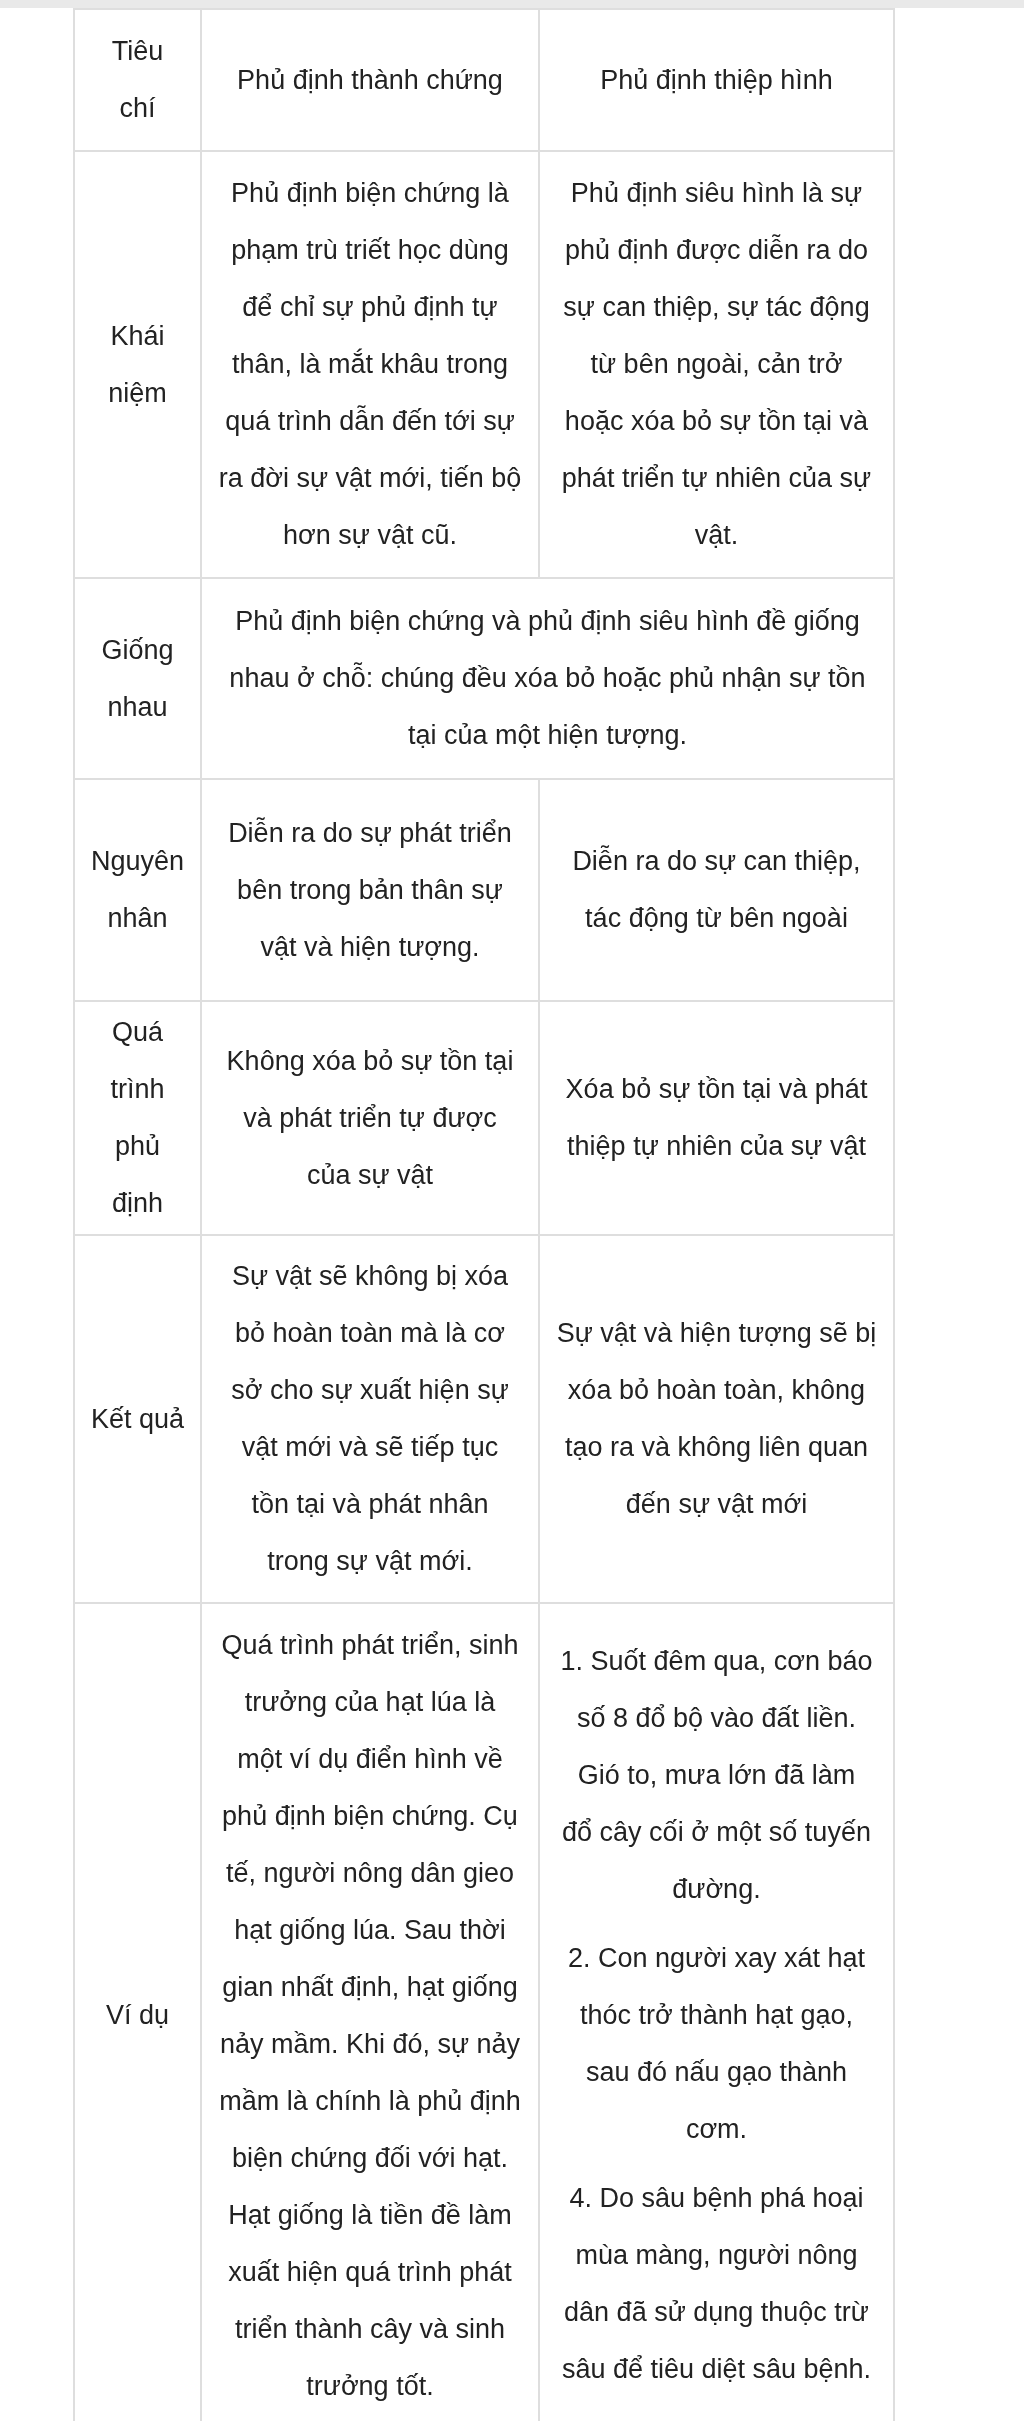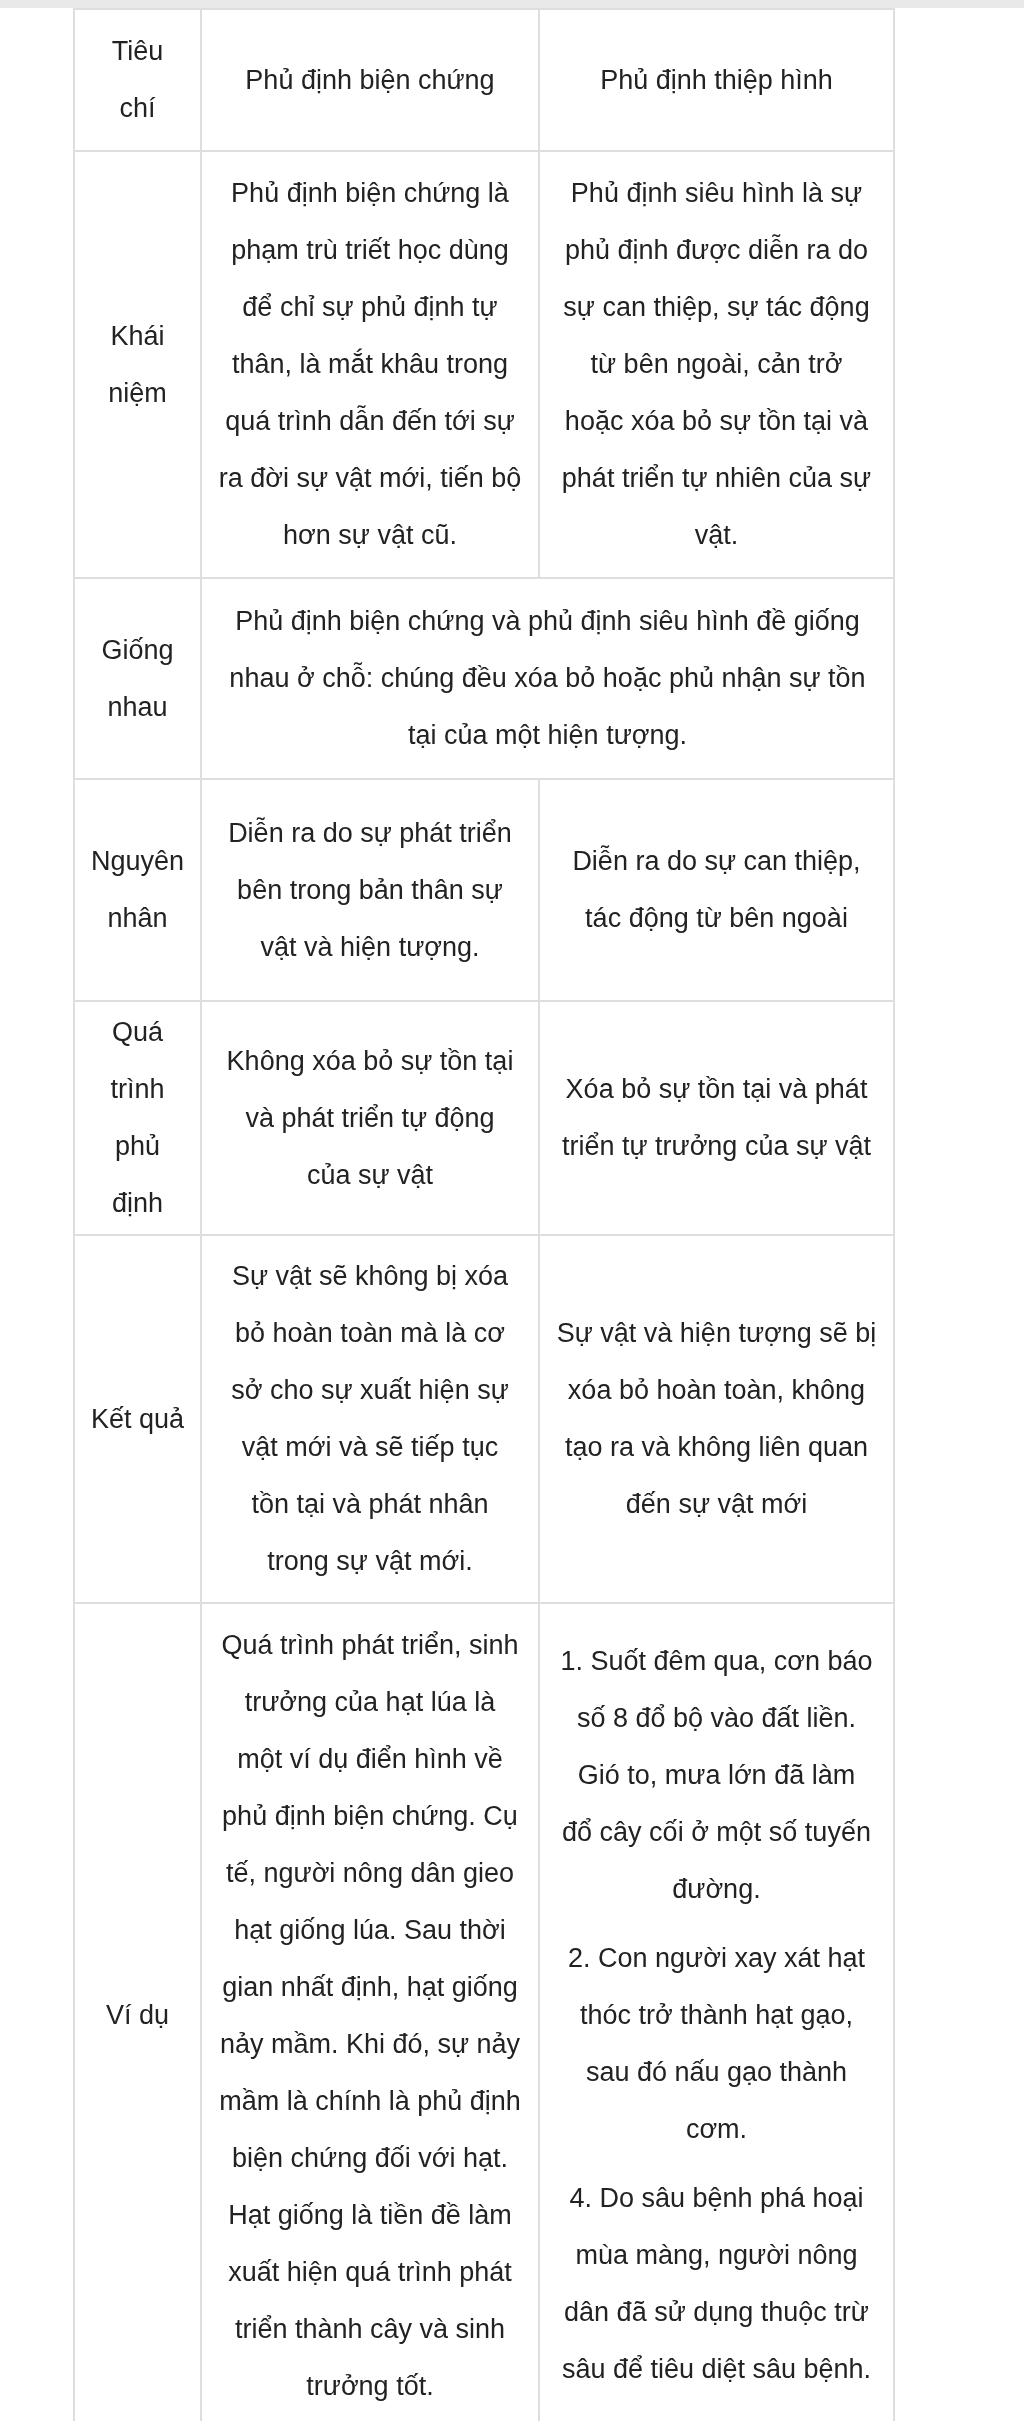--- a/index.html
+++ b/index.html
@@ -58,21 +58,21 @@
     <colgroup>
       <col style="width:127px">
       <col style="width:338px">
       <col style="width:355px">
     </colgroup>
 
     <tbody>
         <tr style="height:142px">
       <td class="head pre">Tiêu
 chí</td>
-      <td class="head">Phủ định biện chứng</td>
+      <td class="head">Phủ định thành chứng</td>
       <td class="head">Phủ định thiệp hình</td>
     </tr>
 
     <tr style="height:427px">
       <td class="label pre">Khái
 niệm</td>
       <td class="pre">Phủ định biện chứng là
 phạm trù triết học dùng
 để chỉ sự phủ định tự
 thân, là mắt khâu trong
@@ -105,24 +105,24 @@
       <td class="pre">Diễn ra do sự can thiệp,
 tác động từ bên ngoài</td>
     </tr>
 
     <tr style="height:234px">
       <td class="label pre">Quá
 trình
 phủ
 định</td>
       <td class="pre">Không xóa bỏ sự tồn tại
-và phát triển tự động
+và phát triển tự được
 của sự vật</td>
       <td class="pre">Xóa bỏ sự tồn tại và phát
-triển tự trưởng của sự vật</td>
+thiệp tự nhiên của sự vật</td>
     </tr>
 
     <tr style="height:368px">
       <td class="label pre">Kết quả</td>
       <td class="pre">Sự vật sẽ không bị xóa
 bỏ hoàn toàn mà là cơ
 sở cho sự xuất hiện sự
 vật mới và sẽ tiếp tục
 tồn tại và phát nhân
 trong sự vật mới.</td>

